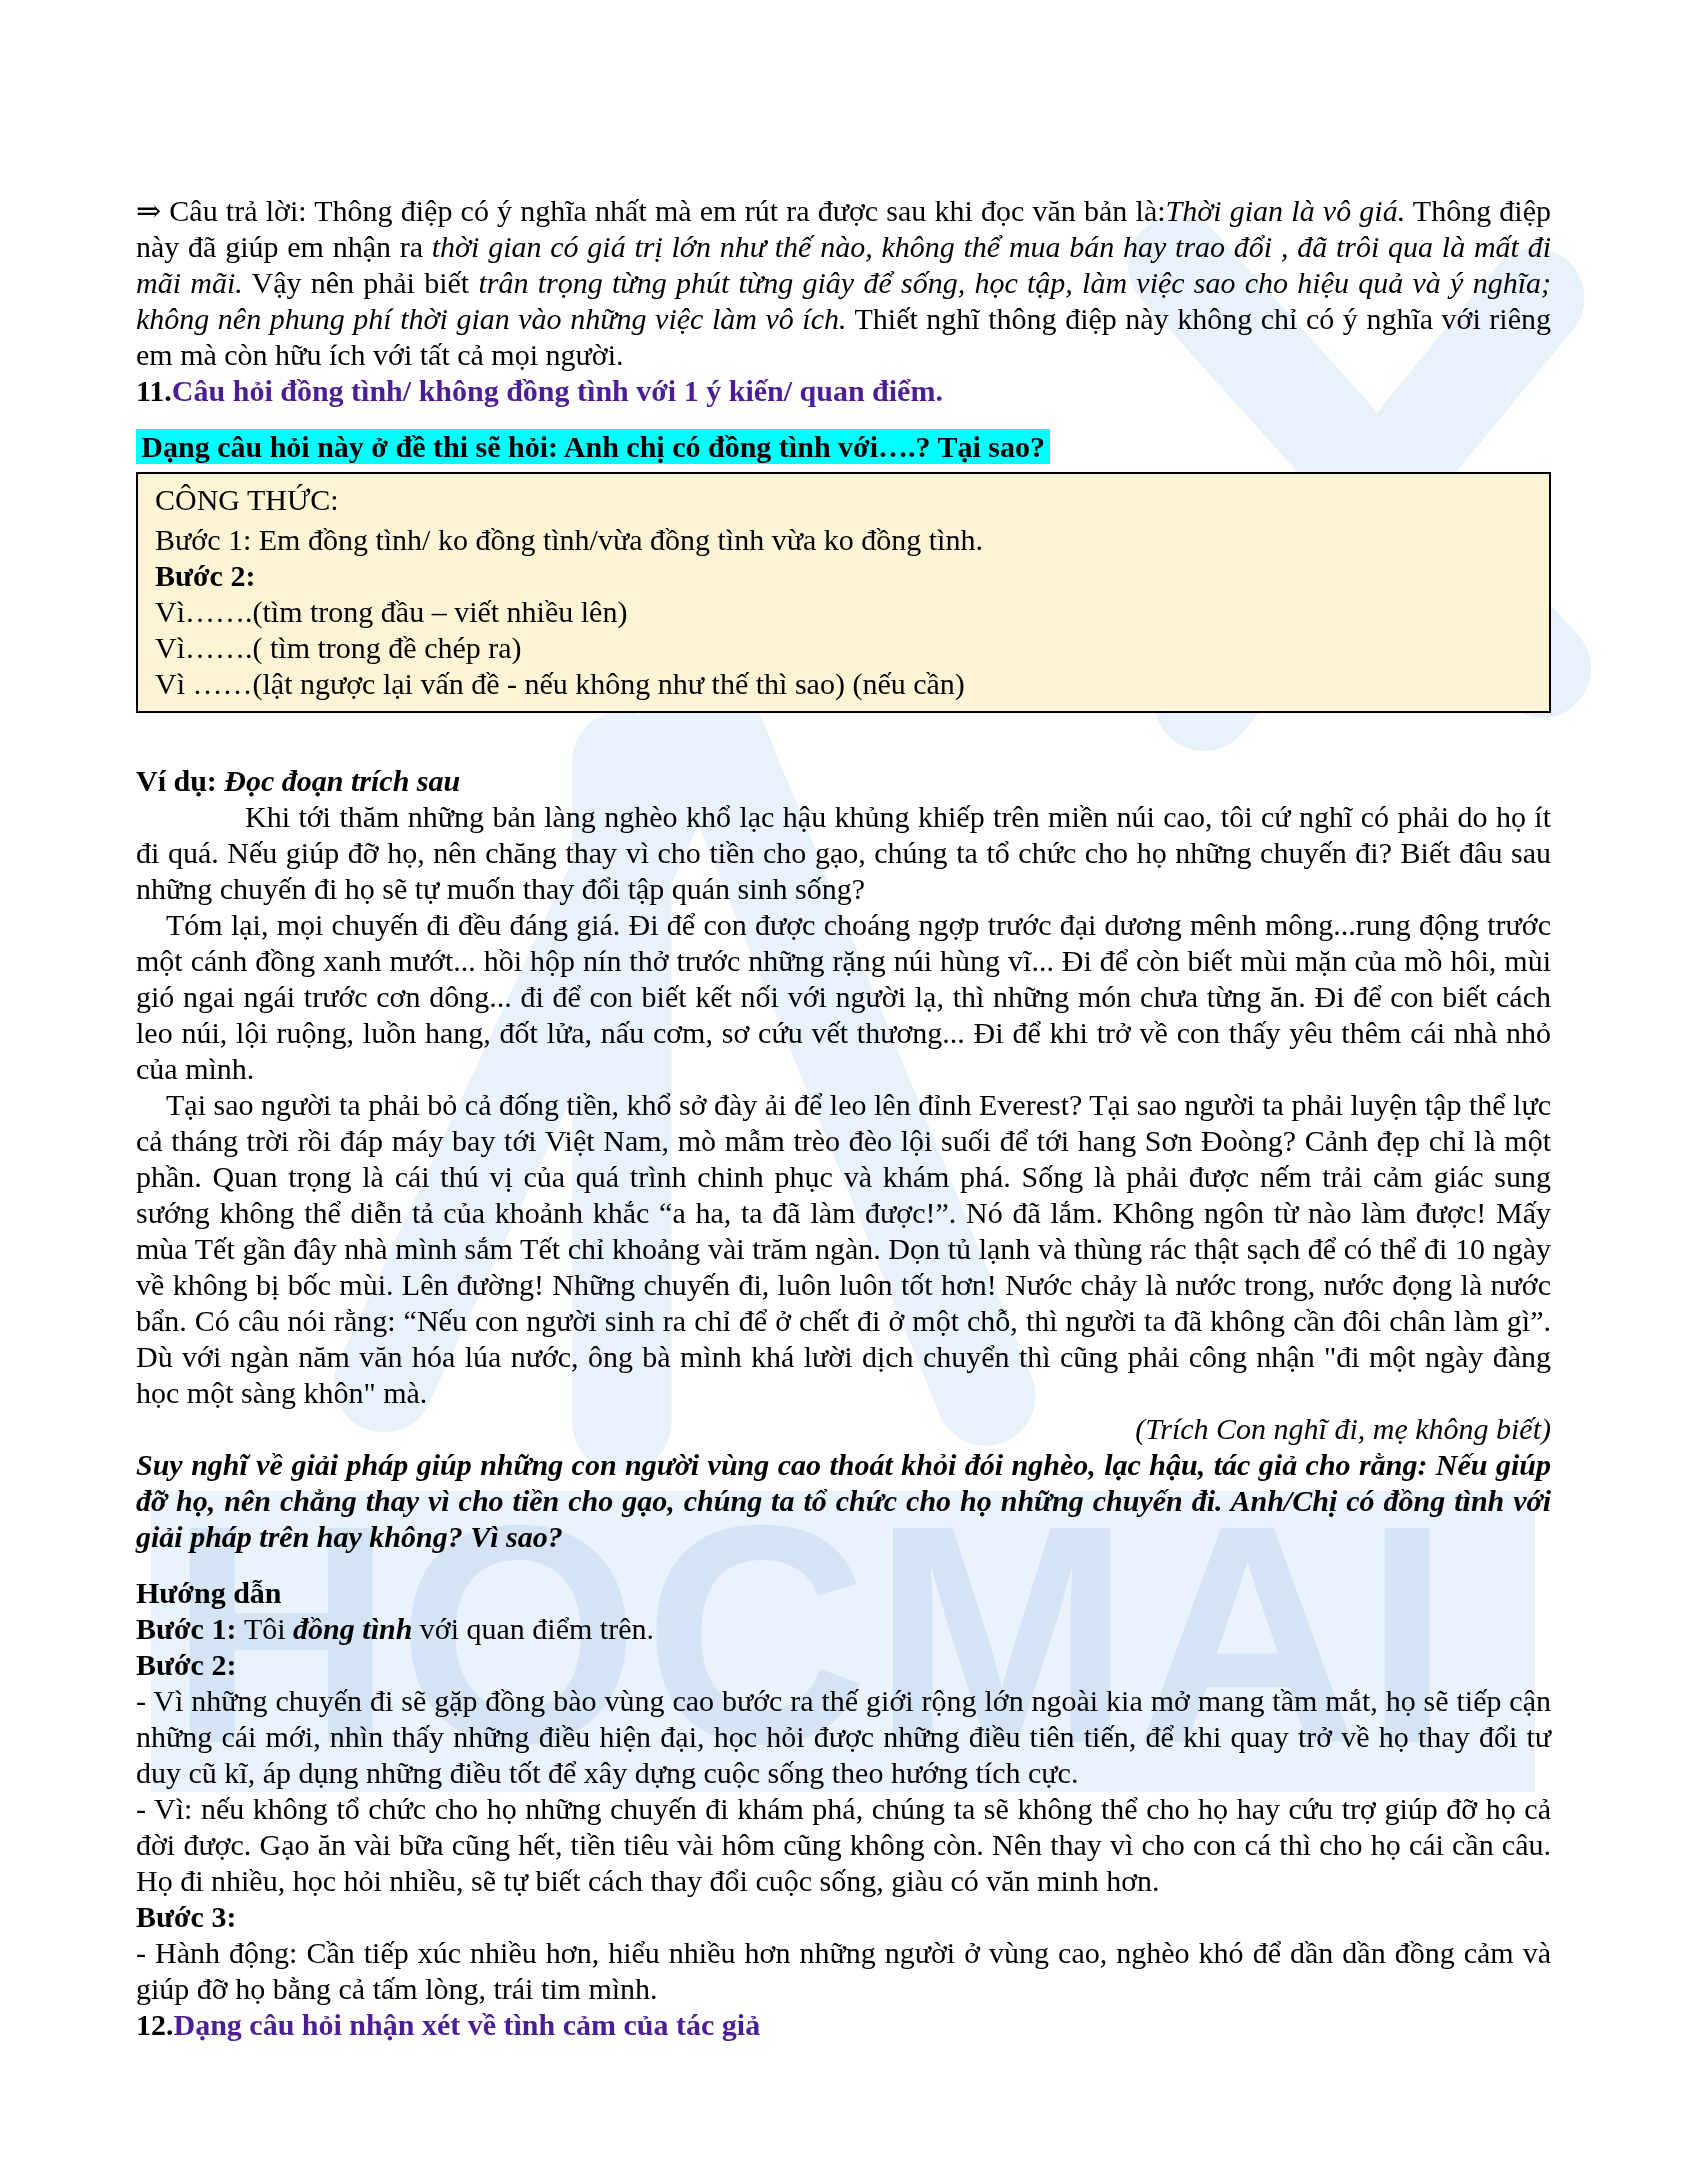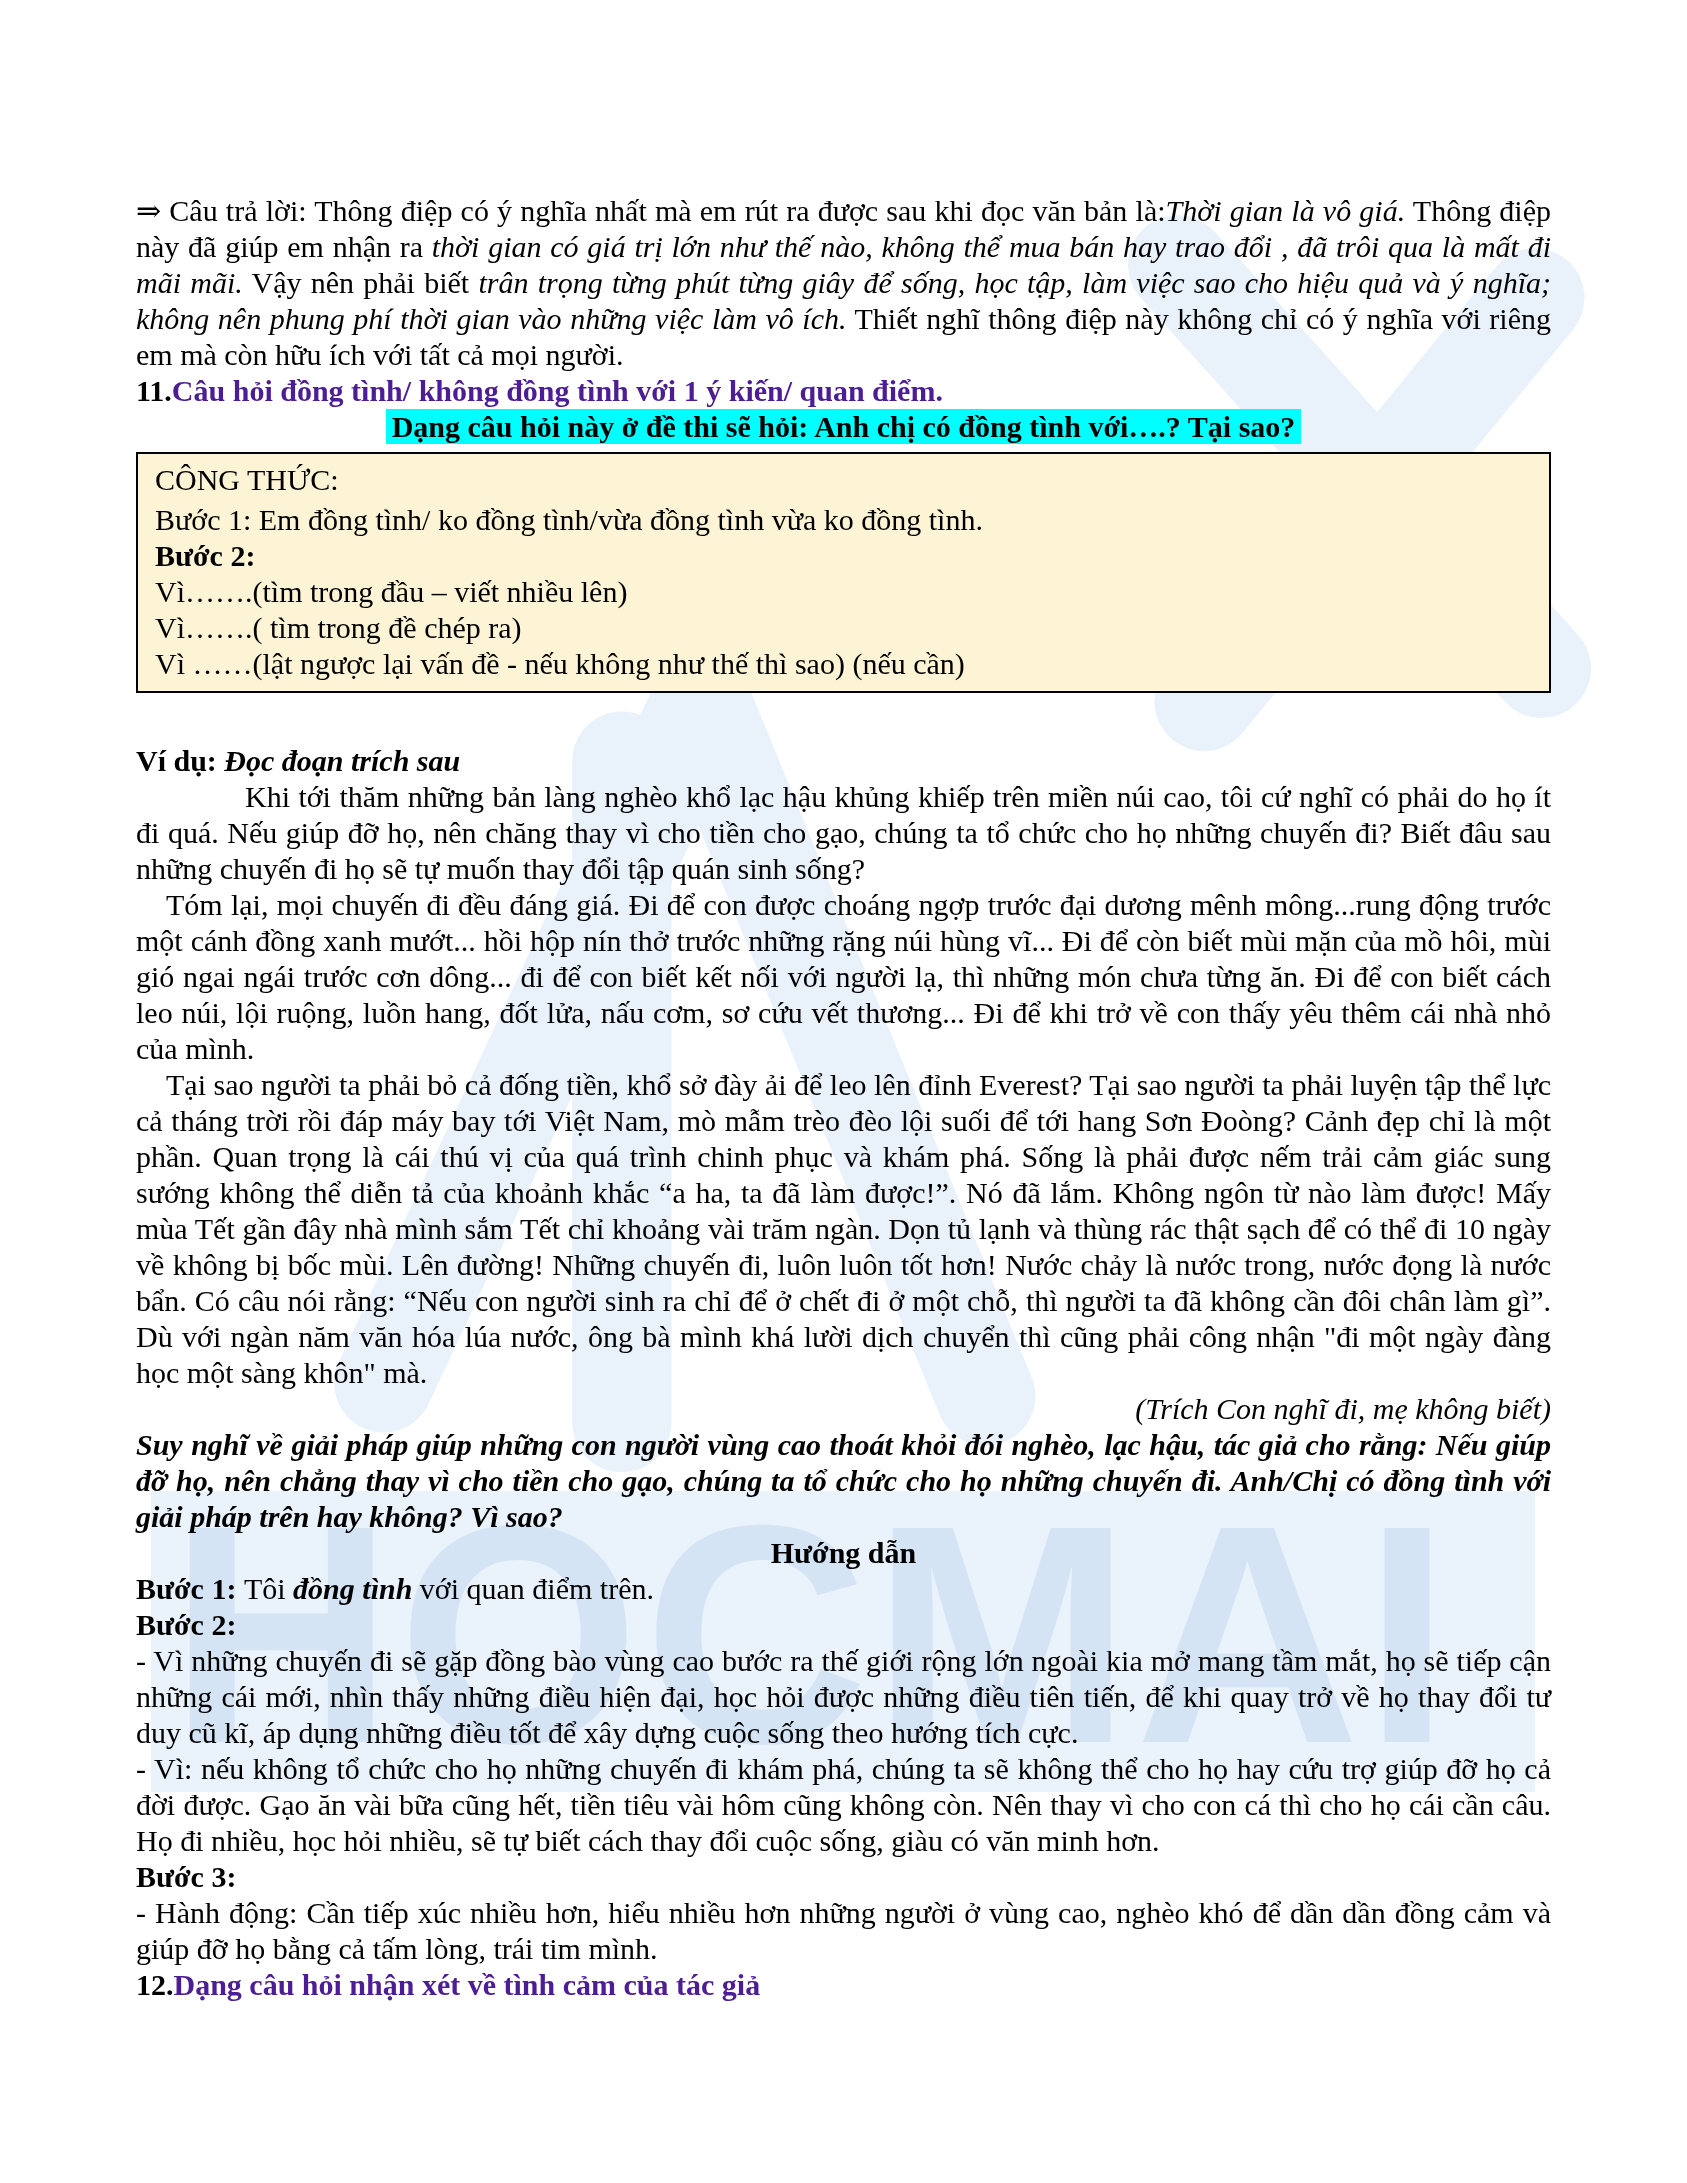--- a/index.html
+++ b/index.html
@@ -22,21 +22,21 @@
   }
   .wm svg{position:absolute;left:0;top:0;}
   
   .content{
     position:relative;z-index:2;
     padding:193px 136px 0 136px;
     font-size:30px;line-height:36px;
   }
   p{margin:0;}
   .just{text-align:justify;}
-  .center{text-align:center;}
+  .center{text-align:left;margin-top:20px;}
   .right{text-align:right;}
   .b{font-weight:bold;}
   .i{font-style:italic;}
   .bi{font-weight:bold;font-style:italic;}
   .red{color:#4c1d95;}
   .num{color:#000;font-weight:bold;}
   .hl{background:#00ffff;font-weight:bold;padding:1.3px 5.3px;}
   .ind1{text-indent:109px;}
   .ind2{text-indent:30px;}
   .fbox{

